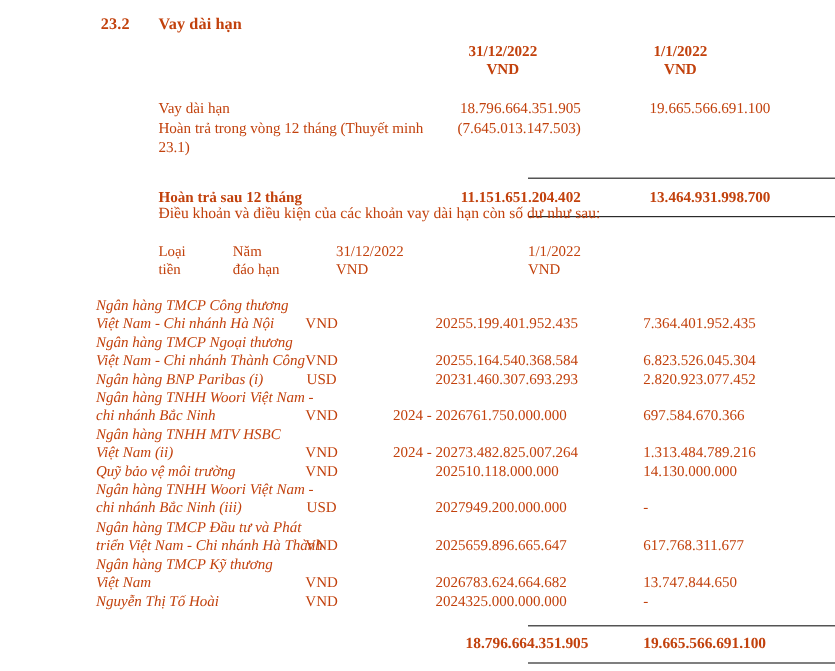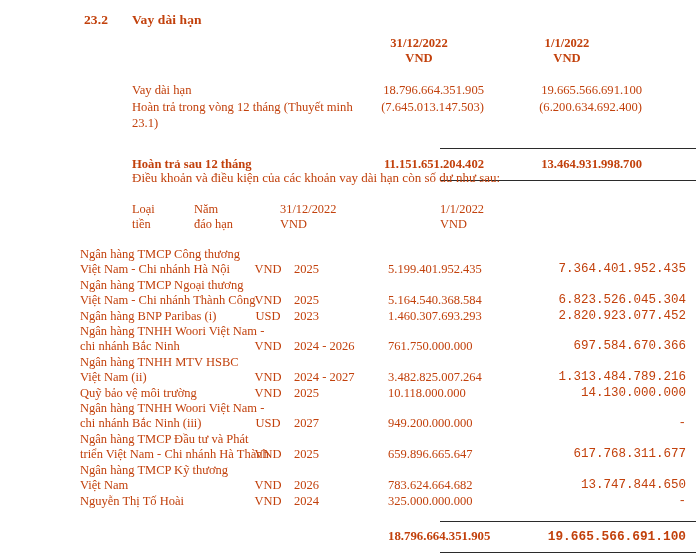--- a/index.html
+++ b/index.html
@@ -114,27 +114,28 @@
     display: flex;
     align-items: flex-end;
     font-size: 12.5px;
     line-height: 15.4px;
   }
   .d-name {
     width: 198px;
     padding-left: 36px;
     box-sizing: border-box;
     white-space: nowrap;
+    font-style: italic;
   }
   .d-name .n1, .d-name .n2 { display: block; }
   .d-cur  { width: 52px; text-align: center; }
-  .d-year { width: 94px; text-align: left; white-space: nowrap; }
+  .d-year { width: 94px; text-align: right; white-space: nowrap; }
   .d-a1   { width: 148px; text-align: left; white-space: nowrap; }
-  .d-a2   { width: 154px; text-align: right; padding-right: 4px;
-            box-sizing: border-box; white-space: nowrap; font-family: Liberation Mono, monospace; }
+  .d-a2   { width: 154px; text-align: left; padding-right: 4px;
+            box-sizing: border-box; white-space: nowrap; }
 
   .dtotal {
     display: flex;
     font-weight: bold;
     font-size: 12.8px;
   }
 
   .spacer-8  { height: 8px; }
   .spacer-12 { height: 12px; }
   .spacer-16 { height: 16px; }
@@ -167,21 +168,20 @@
 
     <div class="srow">
       <div class="slabel">Vay dài hạn</div>
       <div class="sval">18.796.664.351.905</div>
       <div class="sval c2">19.665.566.691.100</div>
     </div>
 
     <div class="srow">
       <div class="slabel">Hoàn trả trong vòng 12 tháng (Thuyết minh 23.1)</div>
       <div class="sval">(7.645.013.147.503)</div>
-      <div class="sval c2">(6.200.634.692.400)</div>
     </div>
 
     <div class="spacer-16"></div>
     <div class="rule-wrap">
       <div class="rule thin"></div>
     </div>
     <div class="spacer-8"></div>
 
     <div class="srow">
       <div class="slabel bold">Hoàn trả sau 12 tháng</div>

